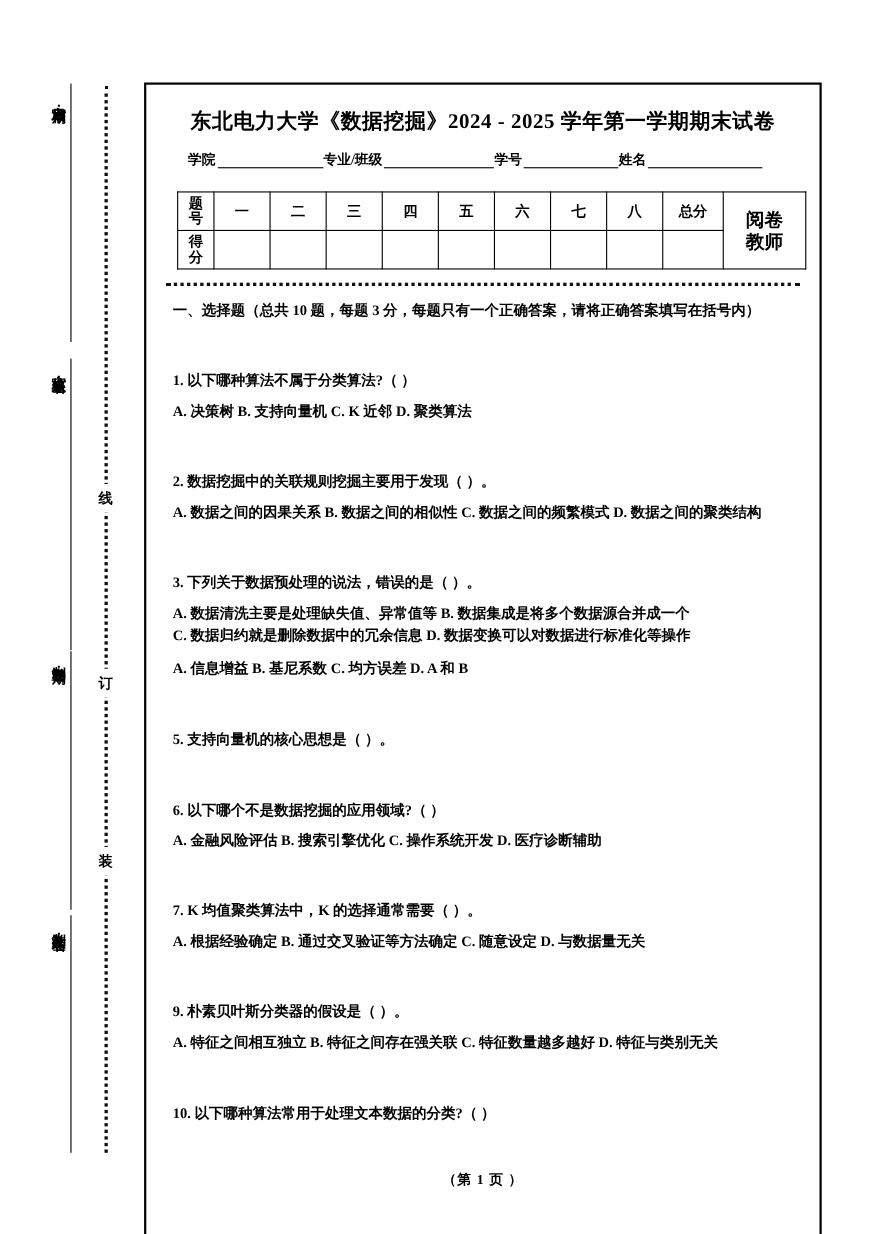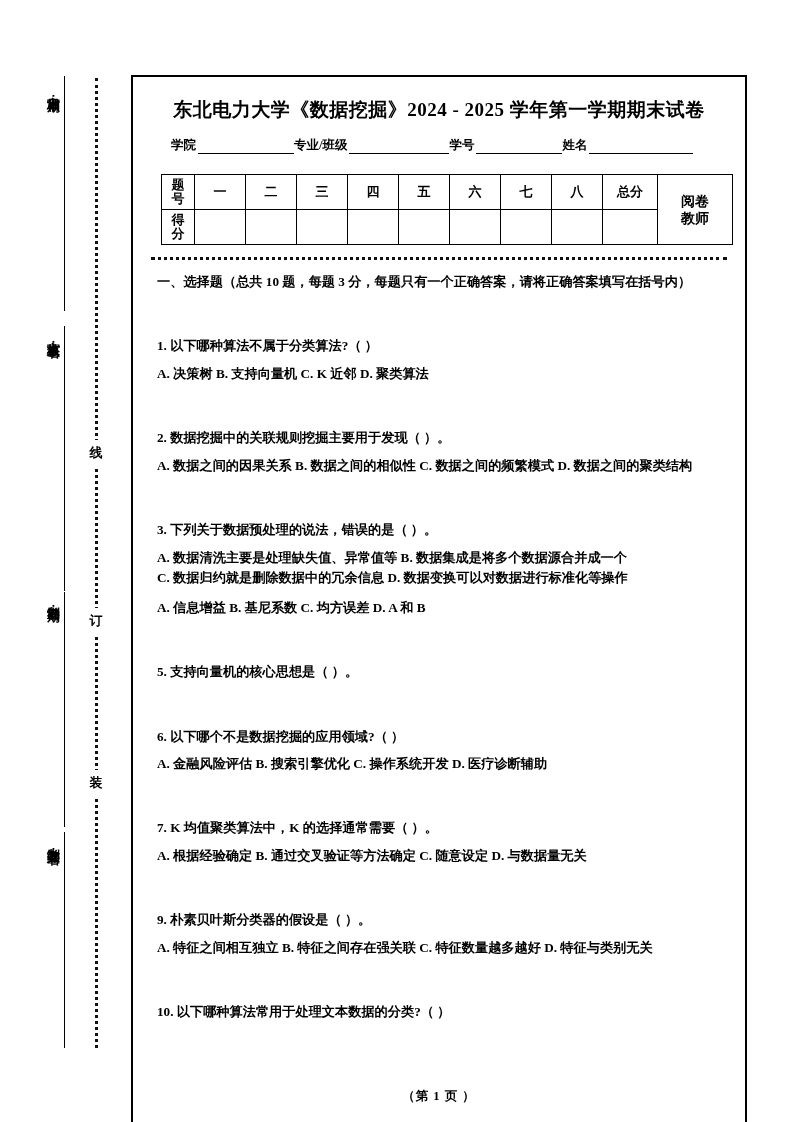--- a/index.html
+++ b/index.html
@@ -100,21 +100,21 @@
   
   .info-line {
     display: flex;
     align-items: flex-end;
     margin: 14px 8px 0 22px;
     font-size: 12.5px;
     font-weight: bold;
   }
   .info-field {
     display: flex;
-    align-items: flex-end;
+    align-items: center;
     white-space: nowrap;
   }
   .info-label { padding-right: 2px; }
   .info-blank {
     border-bottom: 1.3px solid #000;
     height: 13px;
   }
   .blank-xue-yuan  { width: 96px; }
   .blank-zhuan-ye  { width: 100px; }
   .blank-xue-hao   { width: 86px; }
@@ -140,21 +140,21 @@
   .col-head  { width: 32px; }
   .col-num   { width: 50px; }
   .col-total { width: 54px; }
   .col-tchr  { width: 74px; }
   .stacked {
     line-height: 1.05;
     font-size: 13px;
   }
   .stacked span { display: block; }
   .cell-teacher {
-    font-size: 14px;
+    font-size: 17px;
     line-height: 1.15;
   }
   .cell-teacher span { display: block; }
 
   
   .dotted-sep {
     margin: 12px 2px 0 2px;
     height: 0;
     border-top: 3px dotted #111;
   }
@@ -177,21 +177,20 @@
   
   .footer {
     position: absolute;
     left: 131px;
     top: 1064px;
     width: 616px;
     text-align: center;
     font-size: 12.5px;
     font-weight: bold;
     letter-spacing: 1px;
-    margin-top: 24px;
   }
 </style>
 </head>
 <body>
 
 <div class="margin-labels">
   <div class="vlabel vlabel-1">审核日期:</div>
   <div class="vrule vrule-a"></div>
   <div class="vlabel vlabel-2">审核人签名:</div>
   <div class="vrule vrule-b"></div>

